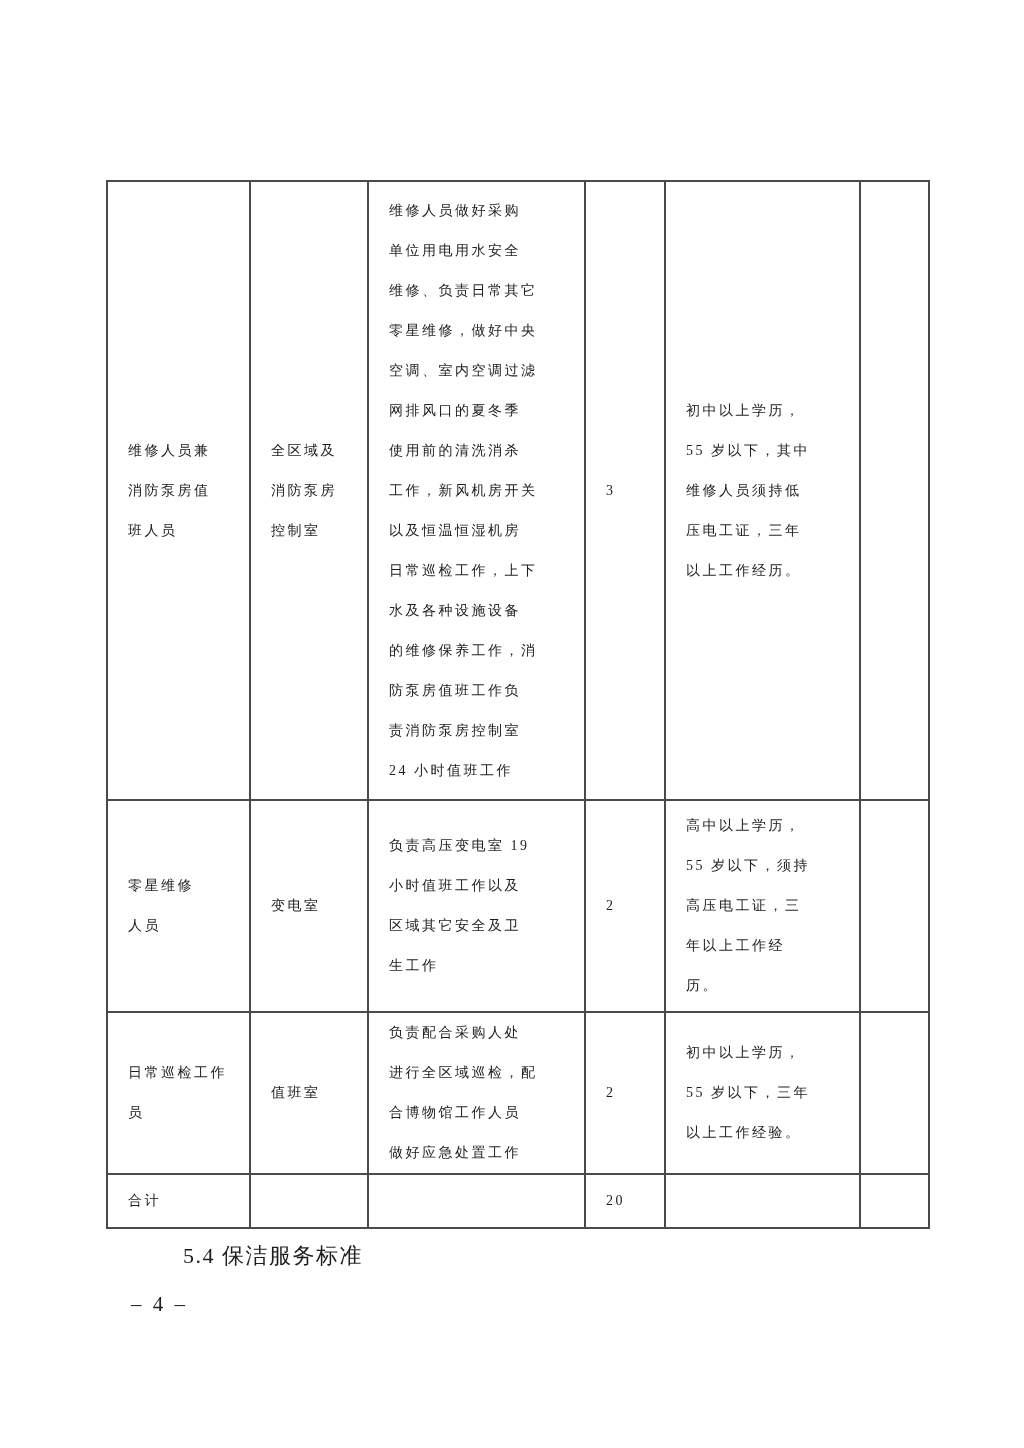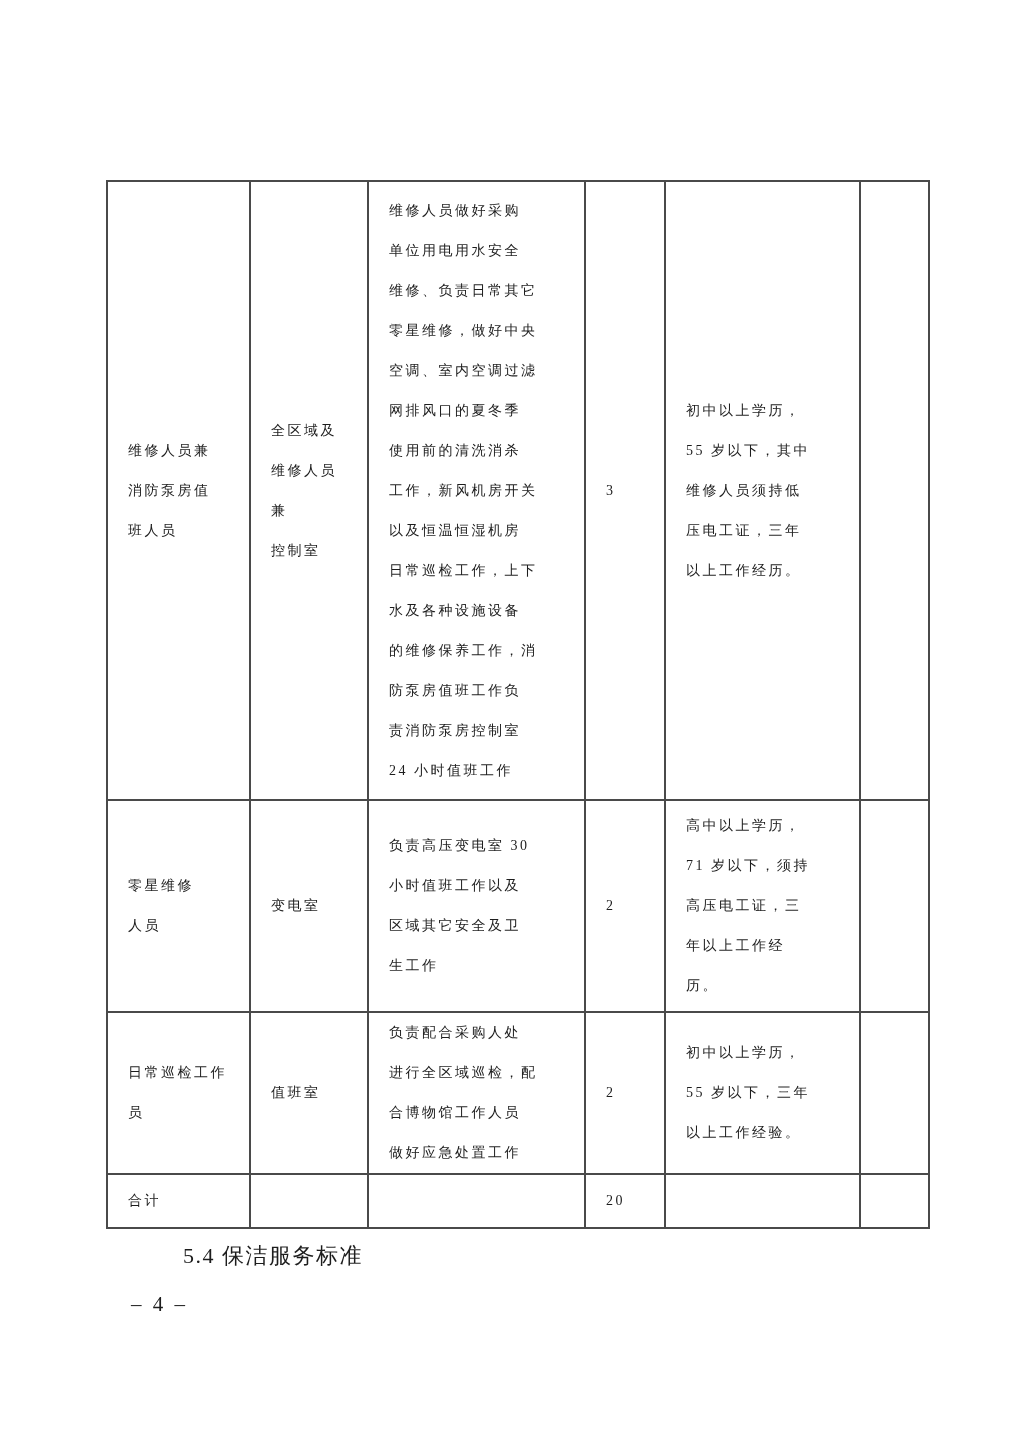--- a/index.html
+++ b/index.html
@@ -79,21 +79,21 @@
         <col class="c4">
         <col class="c5">
         <col class="c6">
     </colgroup>
     <tbody>
       <tr class="r1">
         <td>维修人员兼
 消防泵房值
 班人员</td>
         <td>全区域及
-维修人员兼
+消防泵房
 控制室</td>
         <td>维修人员做好采购
 单位用电用水安全
 维修、负责日常其它
 零星维修，做好中央
 空调、室内空调过滤
 网排风口的夏冬季
 使用前的清洗消杀
 工作，新风机房开关
 以及恒温恒湿机房
@@ -108,27 +108,27 @@
 55 岁以下，其中
 维修人员须持低
 压电工证，三年
 以上工作经历。</td>
         <td></td>
       </tr>
       <tr class="r2">
         <td>零星维修
 人员</td>
         <td>变电室</td>
-        <td>负责高压变电室 30
+        <td>负责高压变电室 19
 小时值班工作以及
 区域其它安全及卫
 生工作</td>
         <td class="num">2</td>
         <td>高中以上学历，
-71 岁以下，须持
+55 岁以下，须持
 高压电工证，三
 年以上工作经
 历。</td>
         <td></td>
       </tr>
       <tr class="r3">
         <td>日常巡检工作
 员</td>
         <td>值班室</td>
         <td>负责配合采购人处

